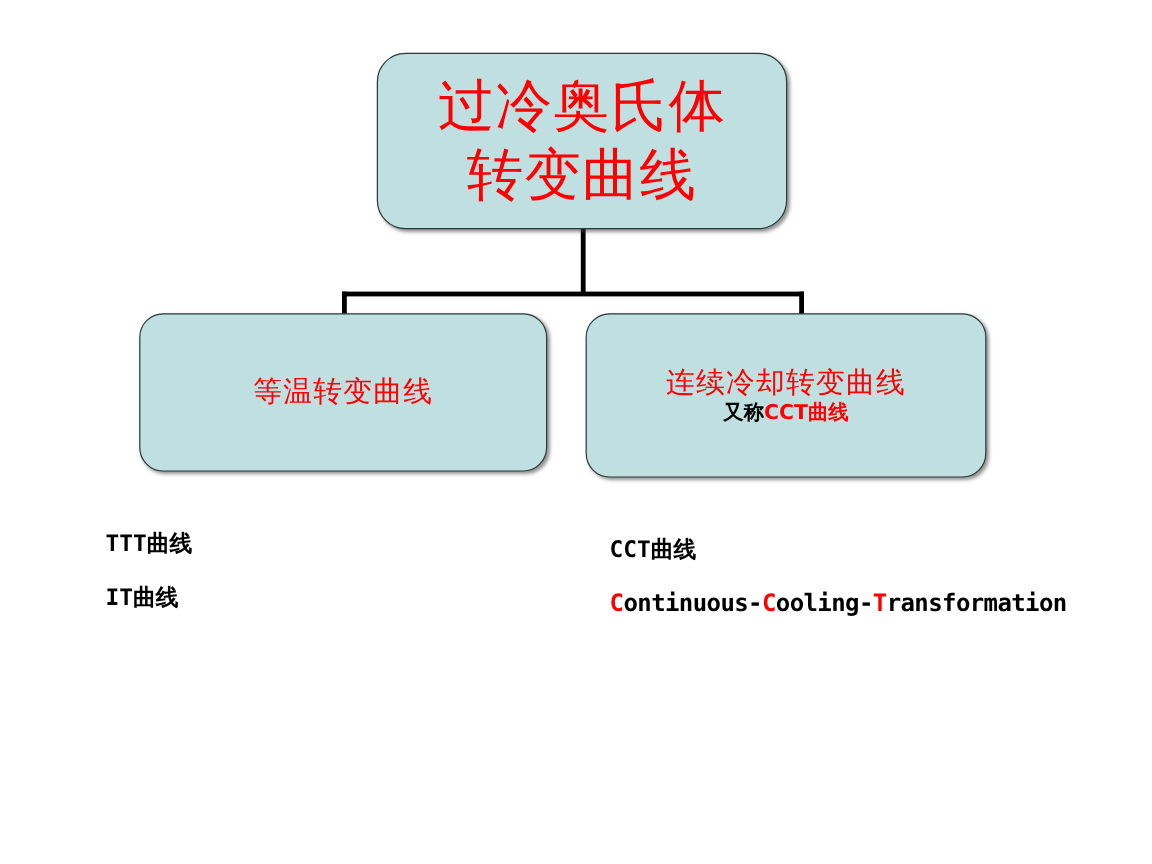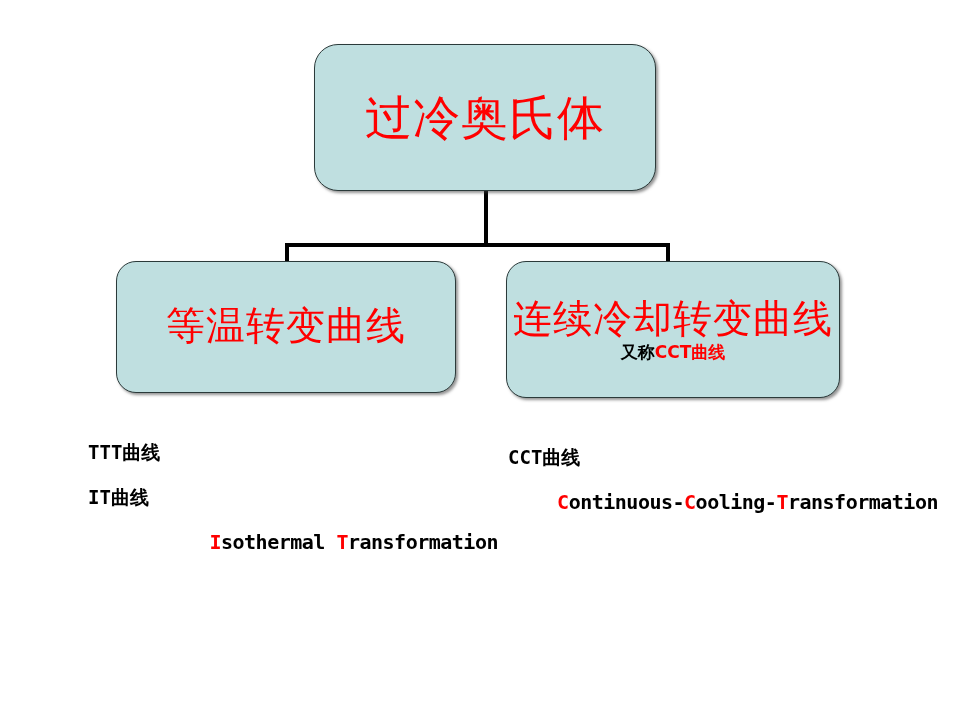--- a/index.html
+++ b/index.html
@@ -51,39 +51,39 @@
     height: 147px;
     border-radius: 24px;
   }
   .node-left {
     left: 116px;
     top: 261px;
     width: 340px;
     height: 132px;
   }
   .node-right {
-    left: 506px;
+    left: 488px;
     top: 261px;
     width: 334px;
     height: 137px;
   }
 
   .root-title {
     color: #ff0000;
     font-size: 47px;
     font-weight: 400;
     line-height: 1.23;
     letter-spacing: 1px;
     font-family: "DejaVu Sans", "Liberation Sans", sans-serif;
   }
   .root-title .line { display: block; }
 
   .node-title {
     color: #ff0000;
-    font-size: 39px;
+    font-size: 24px;
     font-weight: 400;
     line-height: 1.12;
     letter-spacing: 1px;
     font-family: "DejaVu Sans", "Liberation Sans", sans-serif;
     margin-bottom: 2px;
   }
 
   .node-sub {
     color: #000000;
     font-size: 17px;
@@ -113,56 +113,56 @@
   .note-expand {
     color: #000000;
     font-weight: bold;
     font-size: 20px;
     font-family: "DejaVu Sans Mono", "Liberation Mono", monospace;
     letter-spacing: -0.5px;
     margin: 0 0 20px 0;
     white-space: nowrap;
   }
   .note-expand .cap { color: #ff0000; }
-  .note-expand.last { margin-bottom: 0; text-align: right; }
+  .note-expand.last { margin-bottom: 0; }
 </style>
 </head>
 <body>
 
 <div id="slide">
 
   <div class="connector conn-v-main"></div>
   <div class="connector conn-h-bar"></div>
   <div class="connector conn-v-left"></div>
   <div class="connector conn-v-right"></div>
 
   <div class="node node-root">
     <div class="root-title">
       <span class="line">过冷奥氏体</span>
+      <span class="line">转变曲线</span>
     </div>
   </div>
 
   <div class="node node-left">
     <div class="node-title">等温转变曲线</div>
   </div>
 
   <div class="node node-right">
     <div class="node-title">连续冷却转变曲线</div>
     <div class="node-sub">
       <span>又称</span><span class="hl">CCT曲线</span>
     </div>
   </div>
 
   <div class="notes-col notes-left">
     <div>
       <div class="note-head">TTT曲线</div>
     </div>
     <div>
       <div class="note-head">IT曲线</div>
-      <div class="note-expand last"><span class="cap">I</span><span>sothermal </span><span class="cap">T</span><span>ransformation</span></div>
     </div>
   </div>
 
   <div class="notes-col notes-right">
     <div>
       <div class="note-head">CCT曲线</div>
       <div class="note-expand last"><span class="cap">C</span><span>ontinuous-</span><span class="cap">C</span><span>ooling-</span><span class="cap">T</span><span>ransformation</span></div>
     </div>
   </div>
 

